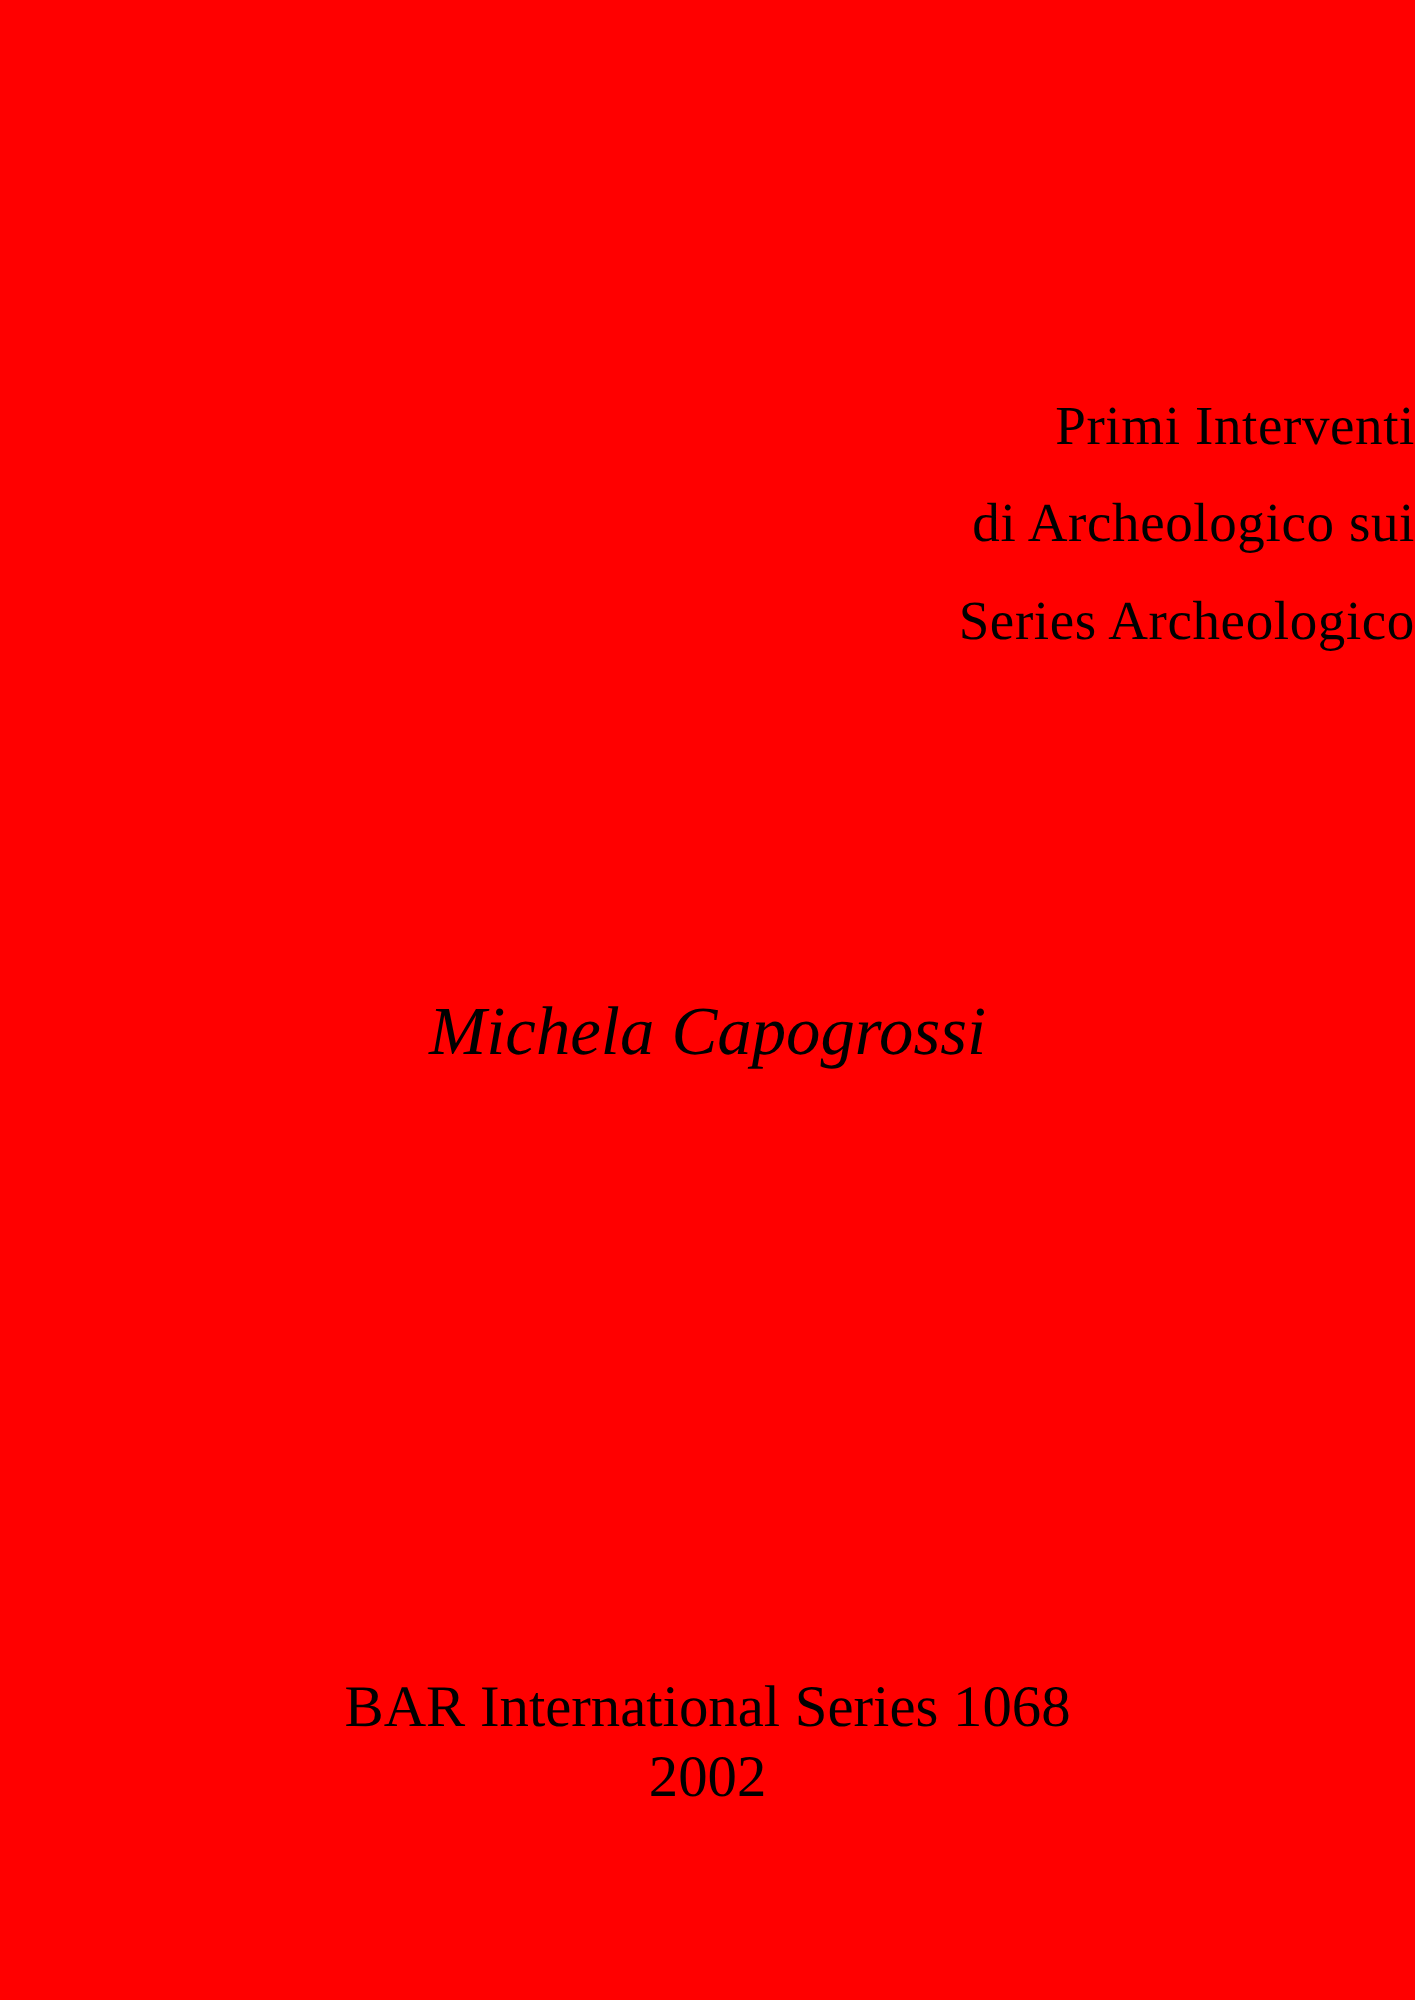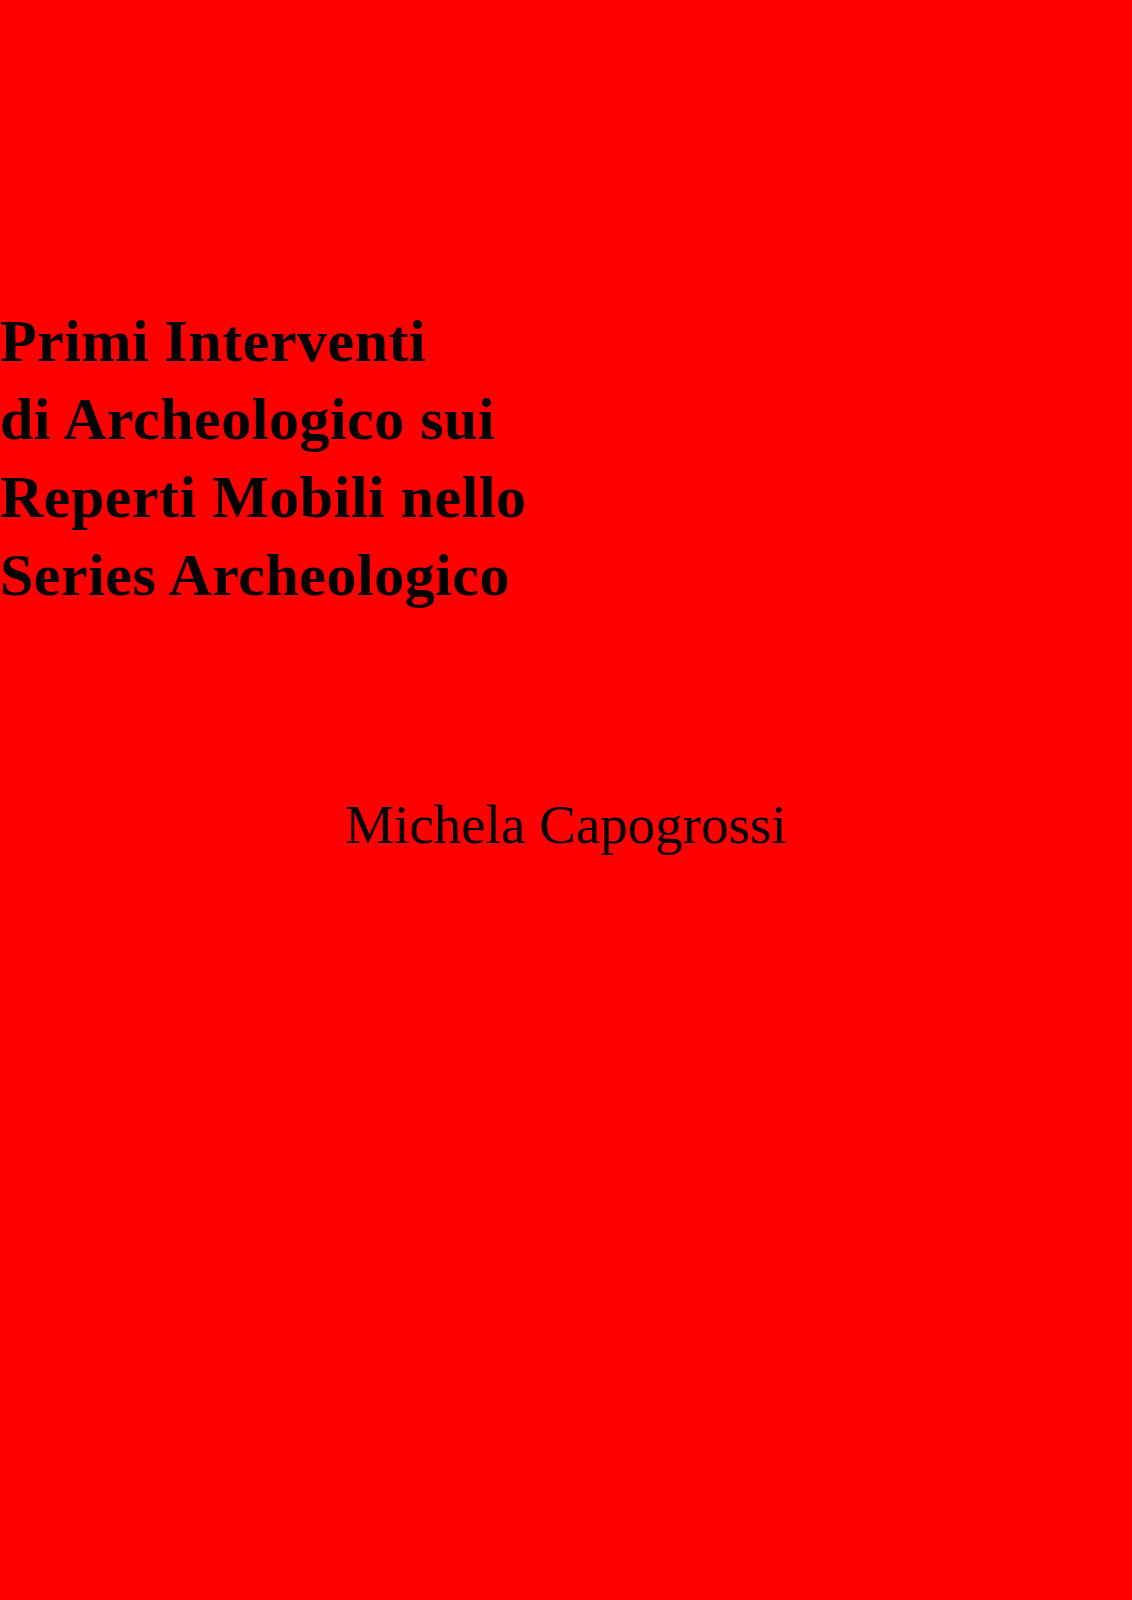--- a/index.html
+++ b/index.html
@@ -18,55 +18,59 @@
     position: relative;
     width: 1132px;
     height: 1600px;
     background: #FF0000;
   }
   .title {
     position: absolute;
     top: 302px;
     left: 0;
     width: 100%;
-    text-align: left;
-    font-size: 60px;
+    text-align: right;
+    font-size: 44px;
     line-height: 78px;
-    font-weight: 700;
+    font-weight: 400;
     letter-spacing: 0.5px;
   }
   .author {
     position: absolute;
     top: 794px;
     left: 0;
     width: 100%;
     text-align: center;
     font-size: 55px;
     line-height: 62px;
     font-weight: 400;
+    font-style: italic;
   }
   .imprint {
     position: absolute;
     top: 1338px;
     left: 0;
     width: 100%;
     text-align: center;
     font-size: 47px;
     line-height: 56px;
     font-weight: 400;
   }
 </style>
 </head>
 <body>
 
 <div class="cover">
 
   <div class="title">
     <div class="title-line">Primi Interventi</div>
     <div class="title-line">di Archeologico sui</div>
-    <div class="title-line">Reperti Mobili nello</div>
     <div class="title-line">Series Archeologico</div>
   </div>
 
   <div class="author">Michela Capogrossi</div>
 
+  <div class="imprint">
+    <div class="series">BAR International Series 1068</div>
+    <div class="year">2002</div>
+  </div>
 
 </div>
 
 </body></html>

